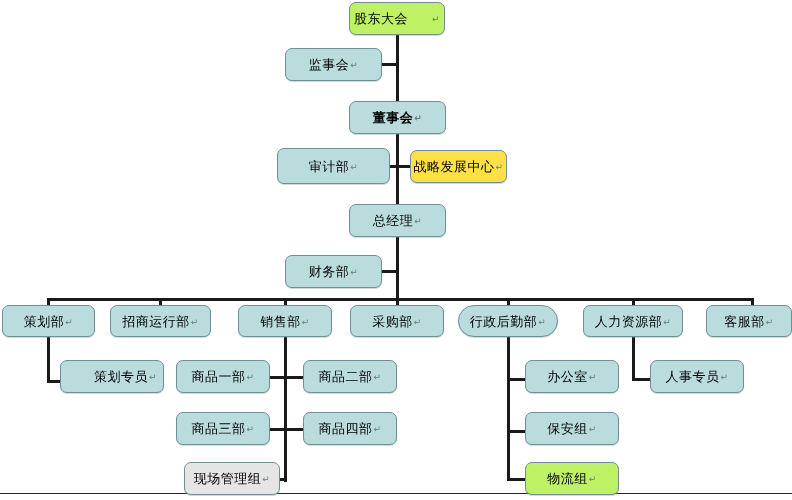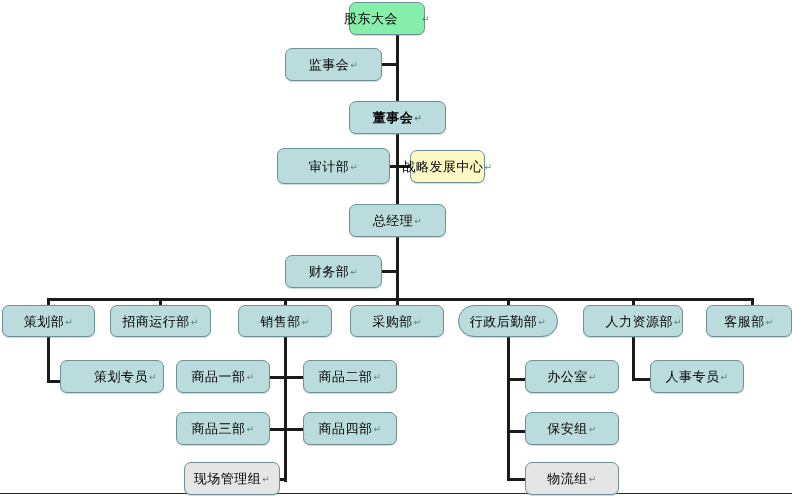--- a/index.html
+++ b/index.html
@@ -86,37 +86,37 @@
     <div class="link h" style="background: rgb(26, 26, 26); left: 284px; top: 376px; width: 22px;"></div>
     <div class="link h" style="background: rgb(26, 26, 26); left: 266px; top: 428px; width: 20px;"></div>
     <div class="link h" style="background: rgb(26, 26, 26); left: 284px; top: 428px; width: 22px;"></div>
     <div class="link h" style="background: rgb(26, 26, 26); left: 266px; top: 478px; width: 20px;"></div>
     <div class="link v" style="background: rgb(26, 26, 26); left: 507px; top: 337px; height: 144px;"></div>
     <div class="link h" style="background: rgb(26, 26, 26); left: 507px; top: 378px; width: 21px;"></div>
     <div class="link h" style="background: rgb(26, 26, 26); left: 507px; top: 430px; width: 21px;"></div>
     <div class="link h" style="background: rgb(26, 26, 26); left: 507px; top: 478px; width: 21px;"></div>
     <div class="link v" style="background: rgb(26, 26, 26); left: 632px; top: 337px; height: 44px;"></div>
     <div class="link h" style="background: rgb(26, 26, 26); left: 632px; top: 378px; width: 21px;"></div>
-    <div class="node" style="left: 349px; top: 2px; width: 76px; height: 33px; background: #86efac; border-color: rgb(111, 144, 150); color: rgb(0, 0, 0); gap: 23px;">
+    <div class="node" style="left: 349px; top: 2px; width: 96px; height: 33px; background: #bef264; border-color: rgb(111, 144, 150); color: rgb(0, 0, 0); gap: 23px;">
       <span>股东大会</span>
       <span class="pilcrow">↵</span>
     </div>
     <div class="node" style="left: 285px; top: 48px; width: 97px; height: 33px; background: rgb(187, 220, 221); border-color: rgb(111, 144, 150); color: rgb(0, 0, 0);">
       <span>监事会</span>
       <span class="pilcrow">↵</span>
     </div>
     <div class="node" style="left: 349px; top: 101px; width: 97px; height: 33px; background: rgb(187, 220, 221); border-color: rgb(111, 144, 150); color: rgb(0, 0, 0); font-weight: bold;">
       <span>董事会</span>
       <span class="pilcrow">↵</span>
     </div>
     <div class="node" style="left: 277px; top: 148px; width: 113px; height: 36px; background: rgb(187, 220, 221); border-color: rgb(111, 144, 150); color: rgb(0, 0, 0);">
       <span>审计部</span>
       <span class="pilcrow">↵</span>
     </div>
-    <div class="node" style="left: 410px; top: 150px; width: 75px; height: 33px; background: #fef9c3; border-color: rgb(111, 144, 150); color: rgb(0, 0, 0);">
+    <div class="node" style="left: 410px; top: 150px; width: 97px; height: 33px; background: #fde047; border-color: rgb(111, 144, 150); color: rgb(0, 0, 0);">
       <span>战略发展中心</span>
       <span class="pilcrow">↵</span>
     </div>
     <div class="node" style="left: 349px; top: 204px; width: 97px; height: 33px; background: rgb(187, 220, 221); border-color: rgb(111, 144, 150); color: rgb(0, 0, 0);">
       <span>总经理</span>
       <span class="pilcrow">↵</span>
     </div>
     <div class="node" style="left: 285px; top: 255px; width: 97px; height: 33px; background: rgb(187, 220, 221); border-color: rgb(111, 144, 150); color: rgb(0, 0, 0);">
       <span>财务部</span>
       <span class="pilcrow">↵</span>
@@ -134,21 +134,21 @@
       <span class="pilcrow">↵</span>
     </div>
     <div class="node" style="left: 350px; top: 305px; width: 94px; height: 32px; background: rgb(187, 220, 221); border-color: rgb(111, 144, 150); color: rgb(0, 0, 0);">
       <span>采购部</span>
       <span class="pilcrow">↵</span>
     </div>
     <div class="node" style="left: 458px; top: 305px; width: 100px; height: 32px; background: rgb(187, 220, 221); border-color: rgb(111, 144, 150); color: rgb(0, 0, 0); border-radius: 16px;">
       <span>行政后勤部</span>
       <span class="pilcrow">↵</span>
     </div>
-    <div class="node" style="left: 583px; top: 305px; width: 100px; height: 32px; background: rgb(187, 220, 221); border-color: rgb(111, 144, 150); color: rgb(0, 0, 0); justify-content: flex-end;">
+    <div class="node" style="left: 583px; top: 305px; width: 100px; height: 32px; background: rgb(187, 220, 221); border-color: rgb(111, 144, 150); color: rgb(0, 0, 0);">
       <span>人力资源部</span>
       <span class="pilcrow">↵</span>
     </div>
     <div class="node" style="left: 706px; top: 305px; width: 86px; height: 32px; background: rgb(187, 220, 221); border-color: rgb(111, 144, 150); color: rgb(0, 0, 0);">
       <span>客服部</span>
       <span class="pilcrow">↵</span>
     </div>
     <div class="node" style="left: 60px; top: 360px; width: 104px; height: 33px; background: rgb(187, 220, 221); border-color: rgb(111, 144, 150); color: rgb(0, 0, 0); padding-left: 27px;">
       <span>策划专员</span>
       <span class="pilcrow">↵</span>
@@ -174,21 +174,21 @@
       <span class="pilcrow">↵</span>
     </div>
     <div class="node" style="left: 525px; top: 360px; width: 94px; height: 33px; background: rgb(187, 220, 221); border-color: rgb(111, 144, 150); color: rgb(0, 0, 0);">
       <span>办公室</span>
       <span class="pilcrow">↵</span>
     </div>
     <div class="node" style="left: 525px; top: 412px; width: 94px; height: 33px; background: rgb(187, 220, 221); border-color: rgb(111, 144, 150); color: rgb(0, 0, 0);">
       <span>保安组</span>
       <span class="pilcrow">↵</span>
     </div>
-    <div class="node" style="left: 525px; top: 462px; width: 94px; height: 33px; background: #e5e5e5; border-color: rgb(111, 144, 150); color: rgb(0, 0, 0);">
+    <div class="node" style="left: 525px; top: 462px; width: 94px; height: 33px; background: #bef264; border-color: rgb(111, 144, 150); color: rgb(0, 0, 0);">
       <span>物流组</span>
       <span class="pilcrow">↵</span>
     </div>
     <div class="node" style="left: 650px; top: 360px; width: 94px; height: 33px; background: rgb(187, 220, 221); border-color: rgb(111, 144, 150); color: rgb(0, 0, 0);">
       <span>人事专员</span>
       <span class="pilcrow">↵</span>
     </div>
     <div class="page-rule" style="top: 493px;"></div>
   </div>
 

